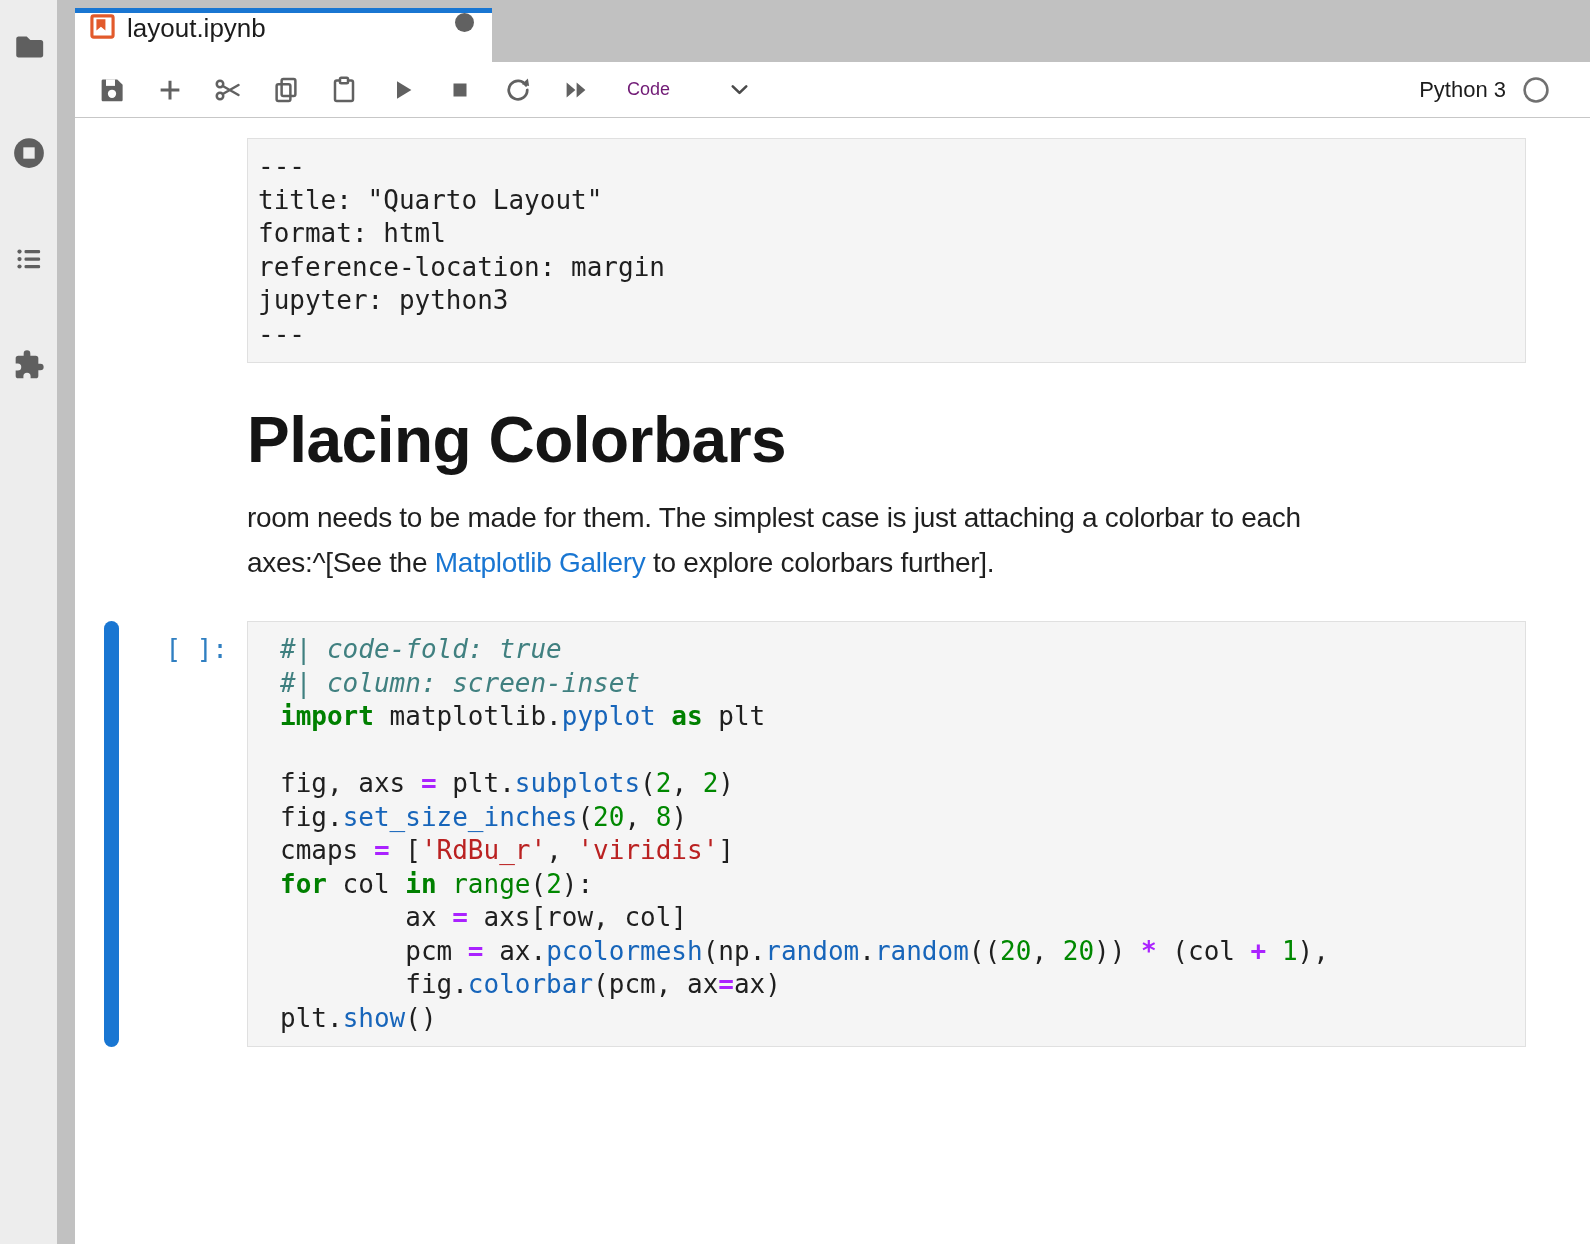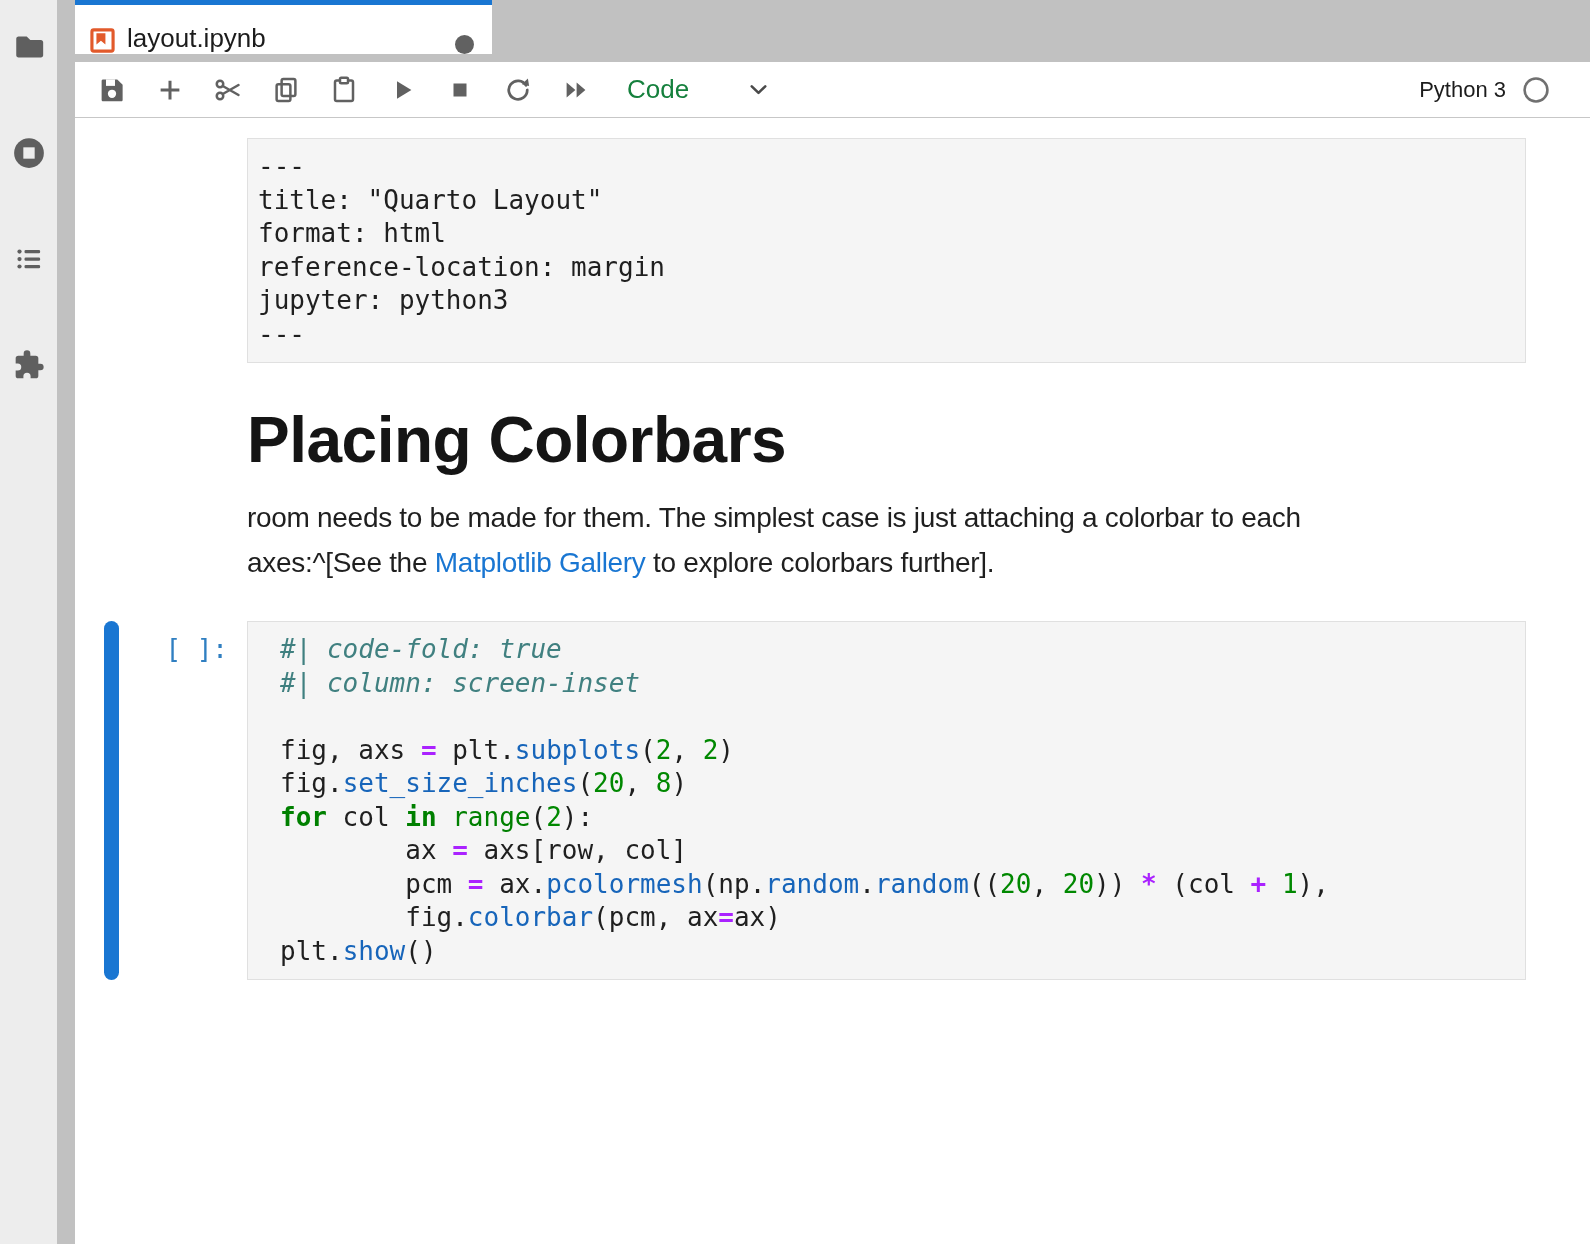--- a/index.html
+++ b/index.html
@@ -11,32 +11,32 @@
   .activity-bar{width:57px;background:#ededed;display:flex;flex-direction:column;
                 align-items:center;padding-top:29px;gap:70px;flex:none;}
   .ab-item{width:36px;height:36px;display:flex;align-items:center;justify-content:center;cursor:pointer;}
   .gutter{width:18px;background:#c1c1c1;flex:none;}
 
   
   .main{flex:1;display:flex;flex-direction:column;background:#fff;min-width:0;}
 
   
   .tabbar{height:62px;background:#c1c1c1;display:flex;align-items:flex-start;flex:none;}
-  .tab{height:54px;width:417px;background:#fff;border-top:5px solid var(--accent);
-       display:flex;align-items:flex-end;padding:0 18px 0 14px;box-sizing:border-box;}
+  .tab{margin-top:8px;height:54px;width:417px;background:#fff;border-top:5px solid var(--accent);
+       display:flex;align-items:flex-start;padding:0 18px 0 14px;box-sizing:border-box;}
   .tab-label{margin-left:11px;font-size:26px;color:#1c1c1c;flex:1;}
   .dirty-dot{width:19px;height:19px;border-radius:50%;background:#616161;flex:none;}
 
   
   .toolbar{height:55px;display:flex;align-items:center;padding:0 40px 0 22px;
            border-bottom:1px solid #c7c7c7;flex:none;background:#fff;}
   .tbtn{width:30px;height:30px;margin-right:28px;display:flex;align-items:center;
         justify-content:center;cursor:pointer;flex:none;}
   .cell-type{display:flex;align-items:center;margin-left:8px;cursor:pointer;}
-  .cell-type-label{font-size:26px;color:#15803d;}
+  .cell-type-label{font-size:18px;color:#701a75;}
   .cell-type .chev{margin-left:56px;}
   .tb-spacer{flex:1;}
   .kernel-name{font-size:22px;color:#1c1c1c;margin-right:16px;cursor:pointer;}
 
   
   .content{flex:1;overflow:hidden;padding-top:20px;background:#fff;}
   .mono{font-family:"DejaVu Sans Mono",monospace;font-size:26px;line-height:33.5px;}
 
   .raw-cell{margin-left:172px;width:1279px;box-sizing:border-box;}
   .editor-box{background:#f5f5f5;border:1px solid #e0e0e0;padding:11px 10px;color:#1f1f1f;}
@@ -214,23 +214,25 @@
           <div class="md-line"><span>axes:^[See the </span><span class="md-link">Matplotlib Gallery</span><span> to explore colorbars further].</span></div>
         </div>
       </div>
 
       <div class="code-cell">
         <div class="active-bar"></div>
         <div class="prompt mono">[ ]:</div>
         <div class="editor-box mono code-editor" id="code-editor">
             <div class="cm-line"><span class="tok-c">#| code-fold: true</span></div>
             <div class="cm-line"><span class="tok-c">#| column: screen-inset</span></div>
+            <div class="cm-line"><span class="tok-k">import</span><span class="tok-t"> matplotlib.</span><span class="tok-p">pyplot</span><span class="tok-t"> </span><span class="tok-k">as</span><span class="tok-t"> plt</span></div>
             <div class="cm-line">&nbsp;</div>
             <div class="cm-line"><span class="tok-t">fig, axs </span><span class="tok-o">=</span><span class="tok-t"> plt.</span><span class="tok-p">subplots</span><span class="tok-t">(</span><span class="tok-n">2</span><span class="tok-t">, </span><span class="tok-n">2</span><span class="tok-t">)</span></div>
             <div class="cm-line"><span class="tok-t">fig.</span><span class="tok-p">set_size_inches</span><span class="tok-t">(</span><span class="tok-n">20</span><span class="tok-t">, </span><span class="tok-n">8</span><span class="tok-t">)</span></div>
+            <div class="cm-line"><span class="tok-t">cmaps </span><span class="tok-o">=</span><span class="tok-t"> [</span><span class="tok-s">'RdBu_r'</span><span class="tok-t">, </span><span class="tok-s">'viridis'</span><span class="tok-t">]</span></div>
             <div class="cm-line"><span class="tok-k">for</span><span class="tok-t"> col </span><span class="tok-k">in</span><span class="tok-t"> </span><span class="tok-b">range</span><span class="tok-t">(</span><span class="tok-n">2</span><span class="tok-t">):</span></div>
             <div class="cm-line"><span class="tok-t">        ax </span><span class="tok-o">=</span><span class="tok-t"> axs[row, col]</span></div>
             <div class="cm-line"><span class="tok-t">        pcm </span><span class="tok-o">=</span><span class="tok-t"> ax.</span><span class="tok-p">pcolormesh</span><span class="tok-t">(np.</span><span class="tok-p">random</span><span class="tok-t">.</span><span class="tok-p">random</span><span class="tok-t">((</span><span class="tok-n">20</span><span class="tok-t">, </span><span class="tok-n">20</span><span class="tok-t">)) </span><span class="tok-o">*</span><span class="tok-t"> (col </span><span class="tok-o">+</span><span class="tok-t"> </span><span class="tok-n">1</span><span class="tok-t">),</span></div>
             <div class="cm-line"><span class="tok-t">        fig.</span><span class="tok-p">colorbar</span><span class="tok-t">(pcm, ax</span><span class="tok-o">=</span><span class="tok-t">ax)</span></div>
             <div class="cm-line"><span class="tok-t">plt.</span><span class="tok-p">show</span><span class="tok-t">()</span></div>
           </div>
       </div>
 
     </div>
   </div>

